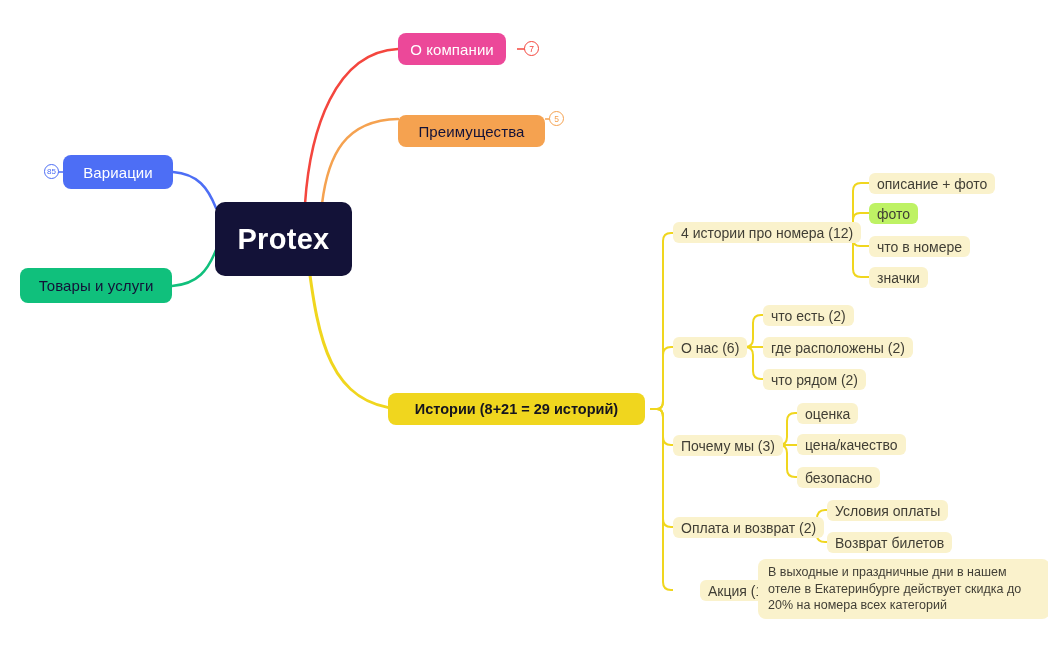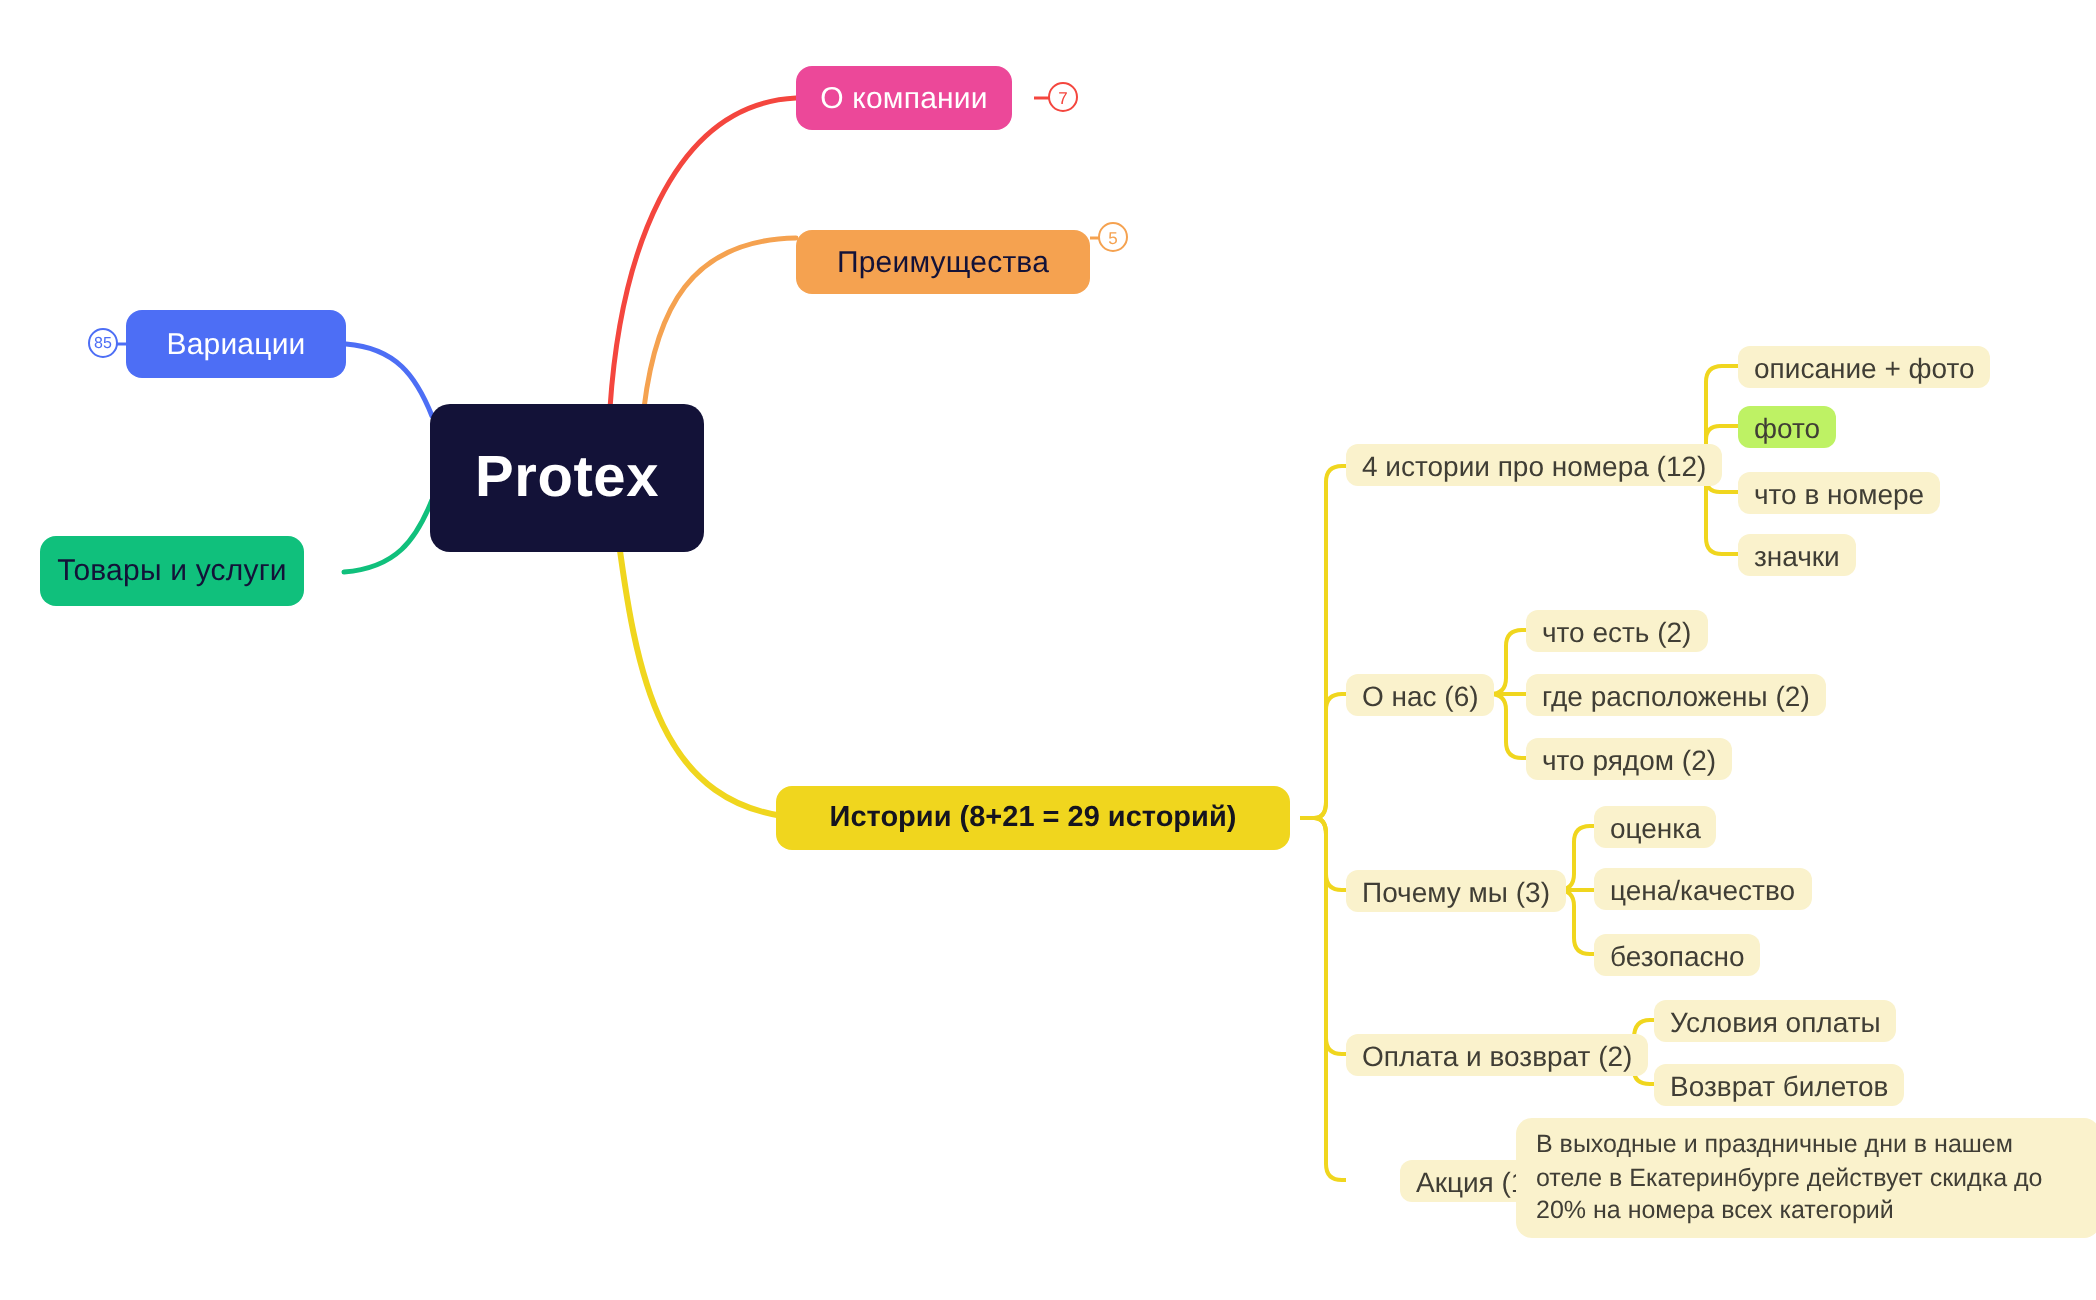--- a/index.html
+++ b/index.html
@@ -61,21 +61,21 @@
 
   <div class="node main text-light" style="left: 398px; top: 33px; width: 108px; height: 32px; background-color: #ec4899;">О компании</div>
   <div class="badge" style="left: 524px; top: 41px; border-color: rgb(244, 70, 62); color: rgb(244, 70, 62);">7</div>
 
   <div class="node main text-dark" style="left: 398px; top: 103px; width: 147px; height: 32px; background-color: rgb(245, 162, 80); margin-top: 12px;">Преимущества</div>
   <div class="badge" style="left: 549px; top: 111px; border-color: rgb(245, 162, 80); color: rgb(245, 162, 80);">5</div>
 
   <div class="node main text-light" style="left: 63px; top: 155px; width: 110px; height: 34px; background-color: rgb(77, 110, 245);">Вариации</div>
   <div class="badge" style="left: 44px; top: 164px; font-size: 8px; border-color: rgb(77, 110, 245); color: rgb(77, 110, 245);">85</div>
 
-  <div class="node main text-dark" style="left: 20px; top: 268px; width: 132px; height: 35px; background-color: rgb(16, 192, 124);">Товары и услуги</div>
+  <div class="node main text-dark" style="left: 20px; top: 268px; width: 152px; height: 35px; background-color: rgb(16, 192, 124);">Товары и услуги</div>
 
   <div class="node story-main" style="left: 388px; top: 393px; width: 257px; height: 32px; background-color: rgb(240, 214, 30);">Истории (8+21 = 29 историй)</div>
 
   <div class="node pill" style="left: 673px; top: 222px; background-color: rgb(250, 242, 204);">4 истории про номера (12)</div>
   <div class="node pill" style="left: 673px; top: 337px; background-color: rgb(250, 242, 204);">О нас (6)</div>
   <div class="node pill" style="left: 673px; top: 435px; background-color: rgb(250, 242, 204);">Почему мы (3)</div>
   <div class="node pill" style="left: 673px; top: 517px; background-color: rgb(250, 242, 204);">Оплата и возврат (2)</div>
   <div class="node pill" style="left: 673px; top: 580px; background-color: rgb(250, 242, 204); margin-left: 27px;">Акция (1)</div>
 
   <div class="node pill" style="left: 869px; top: 173px; background-color: rgb(250, 242, 204);">описание + фото</div>

